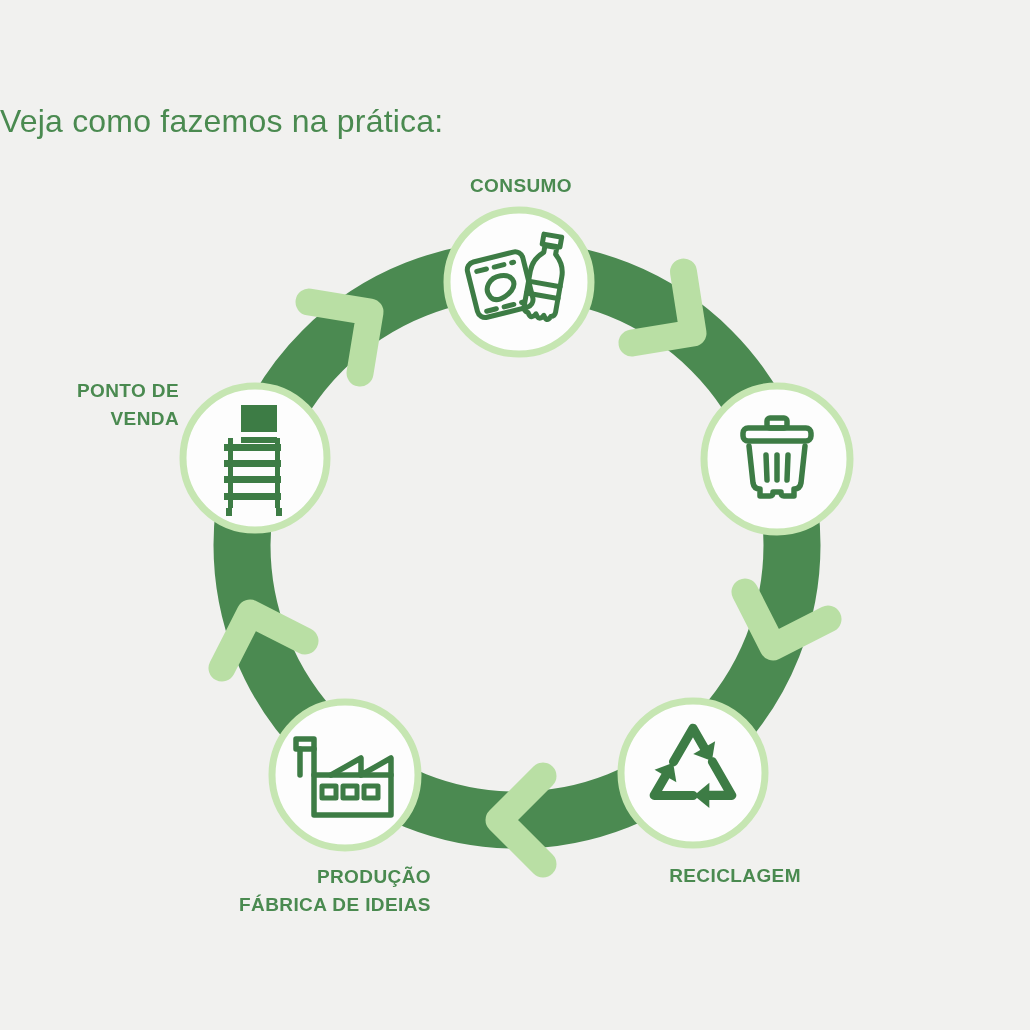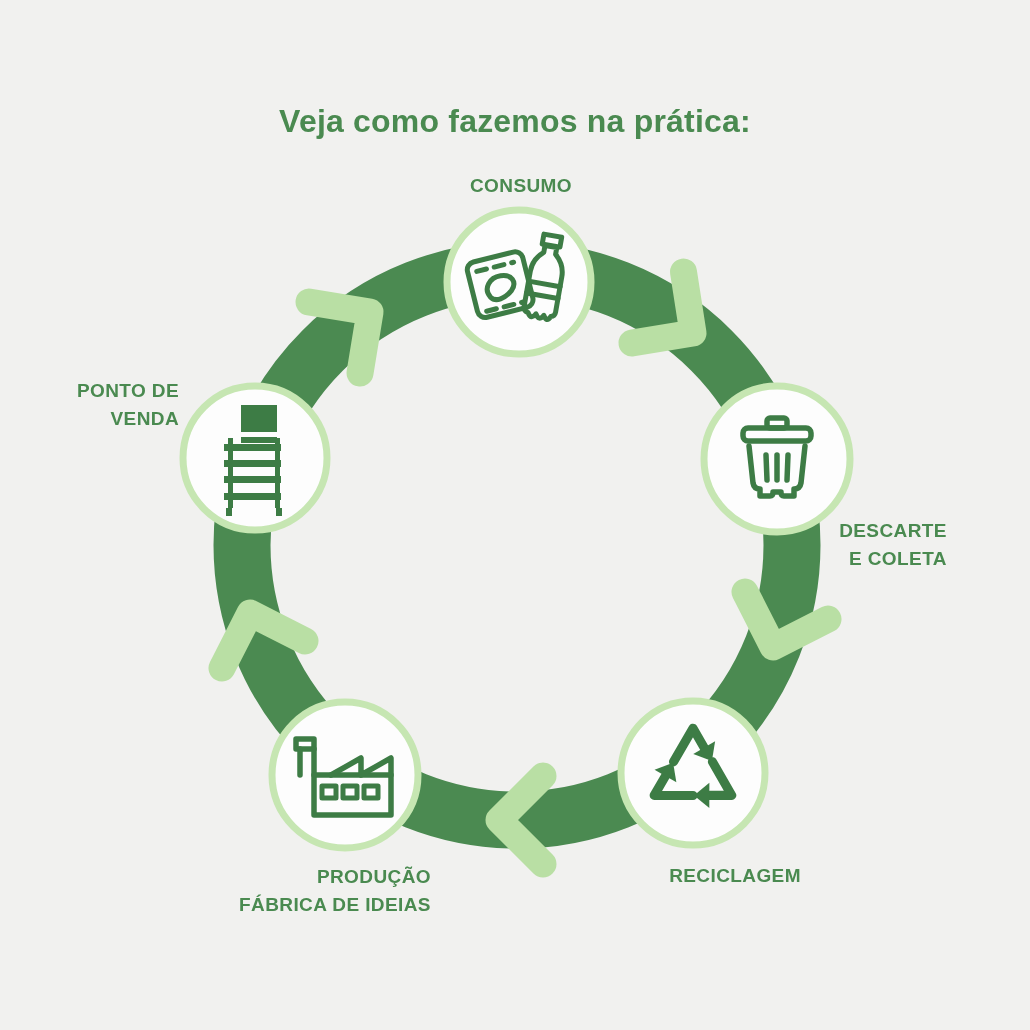--- a/index.html
+++ b/index.html
@@ -23,21 +23,21 @@
   .chev{fill:none;stroke:var(--arrow-light-green);stroke-width:27;stroke-linecap:round;stroke-linejoin:round;}
   .node-circle{fill:var(--node-fill);stroke:var(--node-border-green);stroke-width:7;}
   .ic{fill:none;stroke:var(--icon-green);stroke-width:5.5;stroke-linecap:round;stroke-linejoin:round;}
   .ic5{stroke-width:5;}
   .dash{stroke-dasharray:10 8;}
   .solid{fill:var(--icon-green);stroke:none;}
   .rc{fill:none;stroke:var(--icon-green);stroke-width:6.5;stroke-linecap:round;stroke-linejoin:round;}
   .rh{fill:var(--icon-green);stroke:none;}
   .page-title{
     position:absolute;left:0;right:0;top:121px;transform:translateY(-50%);
-    text-align:center;font-size:32px;font-weight:700;color:var(--text-green);
+    font-size:32px;font-weight:400;color:var(--text-green);
     letter-spacing:.2px;
   }
   .node-label{
     position:absolute;transform:translate(-50%,-50%);
     color:var(--text-green);font-weight:700;font-size:19px;letter-spacing:.4px;
     line-height:1.45;white-space:pre-line;text-align:right;
   }
   .lbl-consumo{left:521px;top:186px;}
   .lbl-descarte{left:893px;top:545px;}
   .lbl-reciclagem{left:735px;top:876px;}
@@ -131,21 +131,19 @@
       <rect class="solid" x="-31" y="18" width="57" height="7"></rect>
       <rect class="solid" x="-31" y="35" width="57" height="7"></rect>
       <rect class="solid" x="-29" y="50" width="6" height="8"></rect>
       <rect class="solid" x="21" y="50" width="6" height="8"></rect>
     </g>
   </svg>
 
   <div class="page-title">Veja como fazemos na prática:</div>
 
   <div class="node-label lbl-consumo">CONSUMO</div>
-  <div class="node-label lbl-descarte">DESCARTE
-E COLETA</div>
   <div class="node-label lbl-reciclagem">RECICLAGEM</div>
   <div class="node-label lbl-producao">PRODUÇÃO
 FÁBRICA DE IDEIAS</div>
   <div class="node-label lbl-ponto">PONTO DE
 VENDA</div>
 
 </div>
 
 </body></html>

